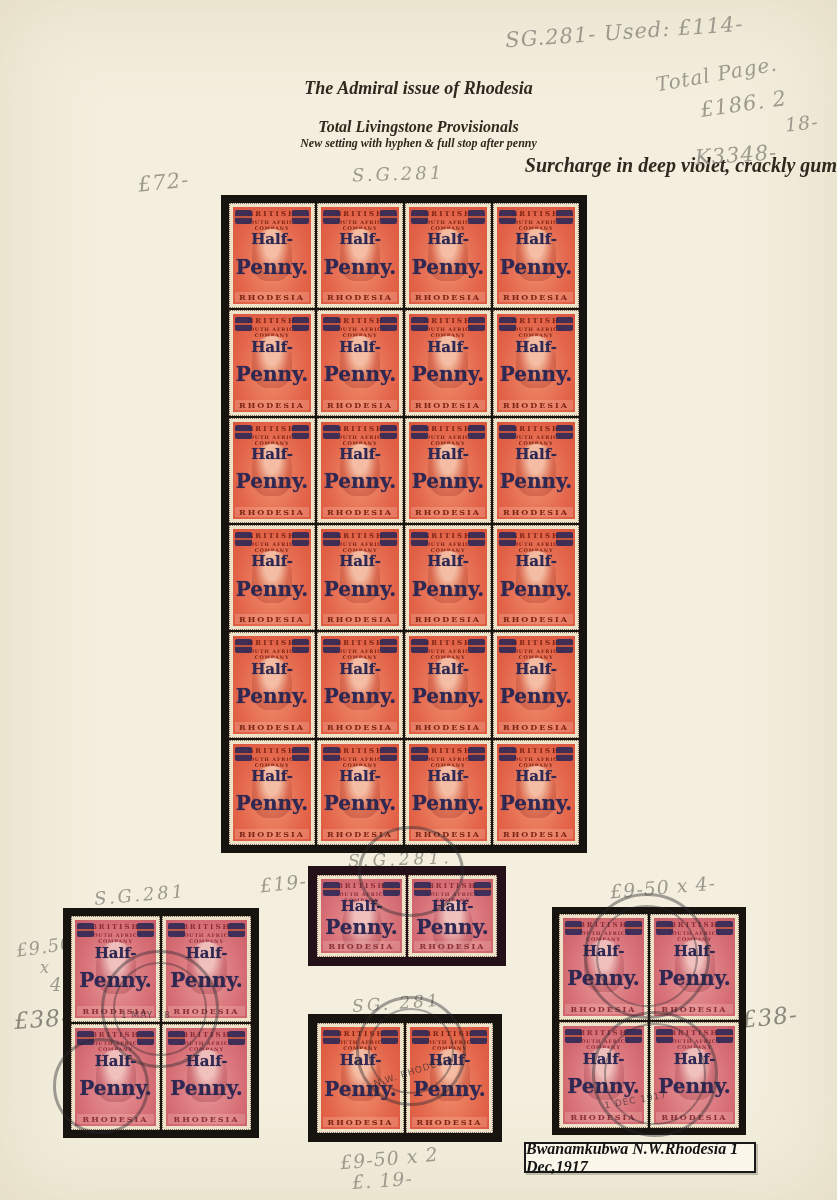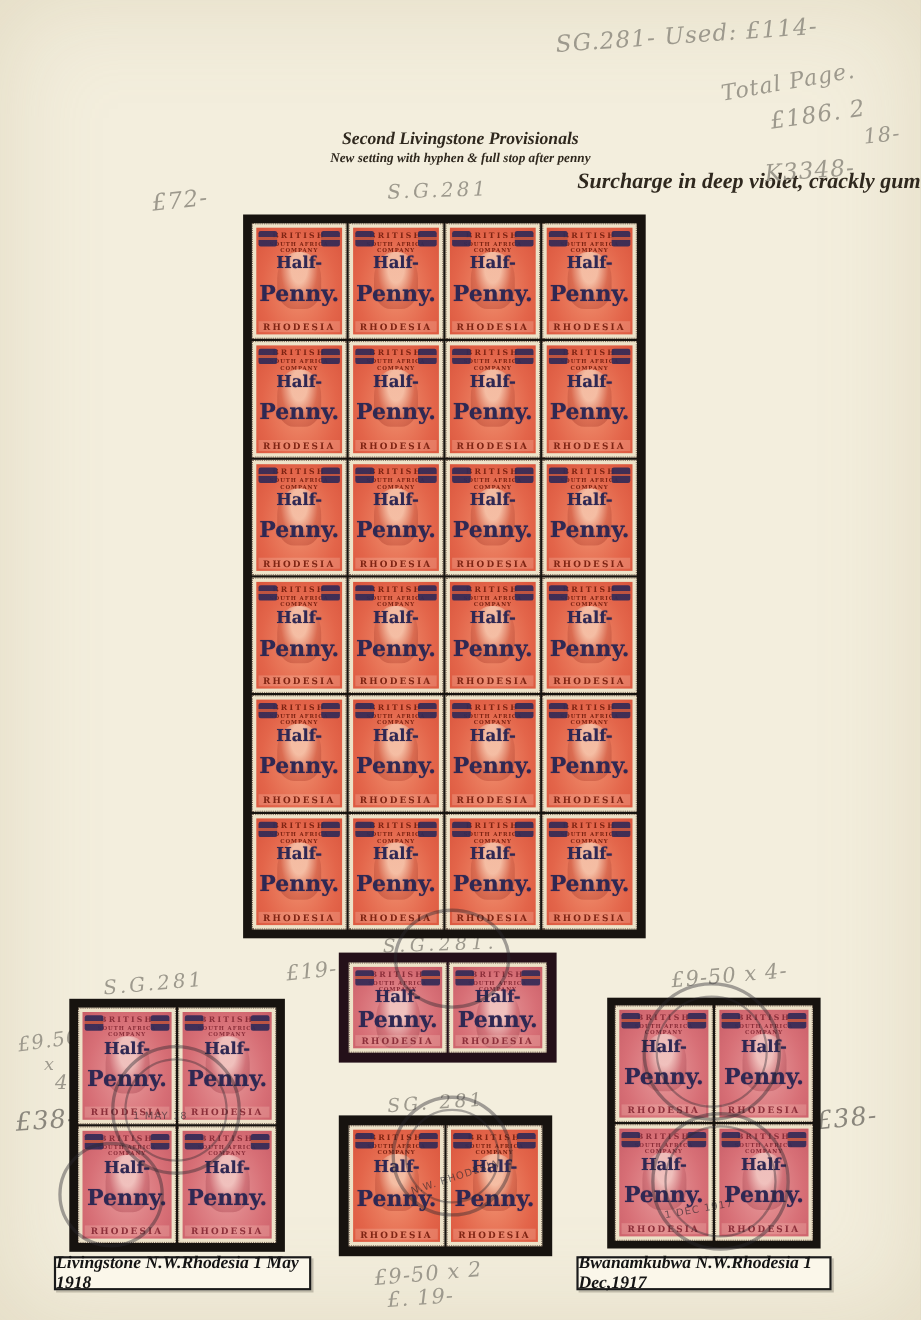--- a/index.html
+++ b/index.html
@@ -53,21 +53,22 @@
   .caption{position:absolute;box-sizing:border-box;border:2px solid #1a1a1a;background:#fbf7ea;
            display:flex;align-items:center;justify-content:center;
            font-family:"Liberation Serif",serif;font-style:italic;font-weight:bold;
            font-size:16px;color:#141414;box-shadow:2px 2px 0 rgba(60,50,40,.25);}
 </style>
 </head>
 <body>
 
 <div class="page">
 
-  <div class="title-line" style="top:118px;font-size:16px;">Second Livingstone Provisionals</div>
+  <div class="title-line" style="top:78px;font-size:18px;">The Admiral issue of Rhodesia</div>
+  <div class="title-line" style="top:118px;font-size:16px;">Total Livingstone Provisionals</div>
   <div class="title-line" style="top:136px;font-size:12px;">New setting with hyphen &amp; full stop after penny</div>
   <div class="title-line" style="top:154px;font-size:20px;text-align:right;">Surcharge in deep violet, crackly gum</div>
 
   <div class="hw" style="left:505px;top:20px;font-size:21px;transform:rotate(-4deg);">SG.281- Used: £114-</div>
   <div class="hw" style="left:655px;top:62px;font-size:20px;transform:rotate(-10deg);">Total Page.</div>
   <div class="hw" style="left:700px;top:92px;font-size:21px;transform:rotate(-8deg);">£186. 2</div>
   <div class="hw" style="left:785px;top:112px;font-size:19px;transform:rotate(-6deg);">18-</div>
   <div class="hw" style="left:695px;top:143px;font-size:21px;transform:rotate(-4deg);">K3348-</div>
   <div class="hw" style="left:138px;top:170px;font-size:21px;transform:rotate(-6deg);">£72-</div>
   <div class="hw" style="left:352px;top:163px;font-size:18px;transform:rotate(-2deg);letter-spacing:3px;">S.G.281</div>
@@ -547,20 +548,17 @@
             <div class="op o1">Half-</div>
             <div class="op o2">Penny.</div>
           </div>
         </div>
       </div>
     <div class="pm double" style="left:32px;top:-14px;width:120px;height:120px;"></div>
     <div class="pm double" style="left:40px;top:104px;width:120px;height:120px;"></div>
     <div class="pm-text" style="left:52px;top:188px;transform:rotate(-10deg);">1 DEC 1917</div>
   </div>
 
-  <div class="caption" style="left:49px;top:1142px;width:234px;height:31px;">
-    <span>Livingstone N.W.Rhodesia 1 May 1918</span>
-  </div>
   <div class="caption" style="left:524px;top:1142px;width:232px;height:31px;align-items:center;">
     <span>Bwanamkubwa N.W.Rhodesia 1 Dec,1917</span>
   </div>
 
 </div>
 
 </body></html>

